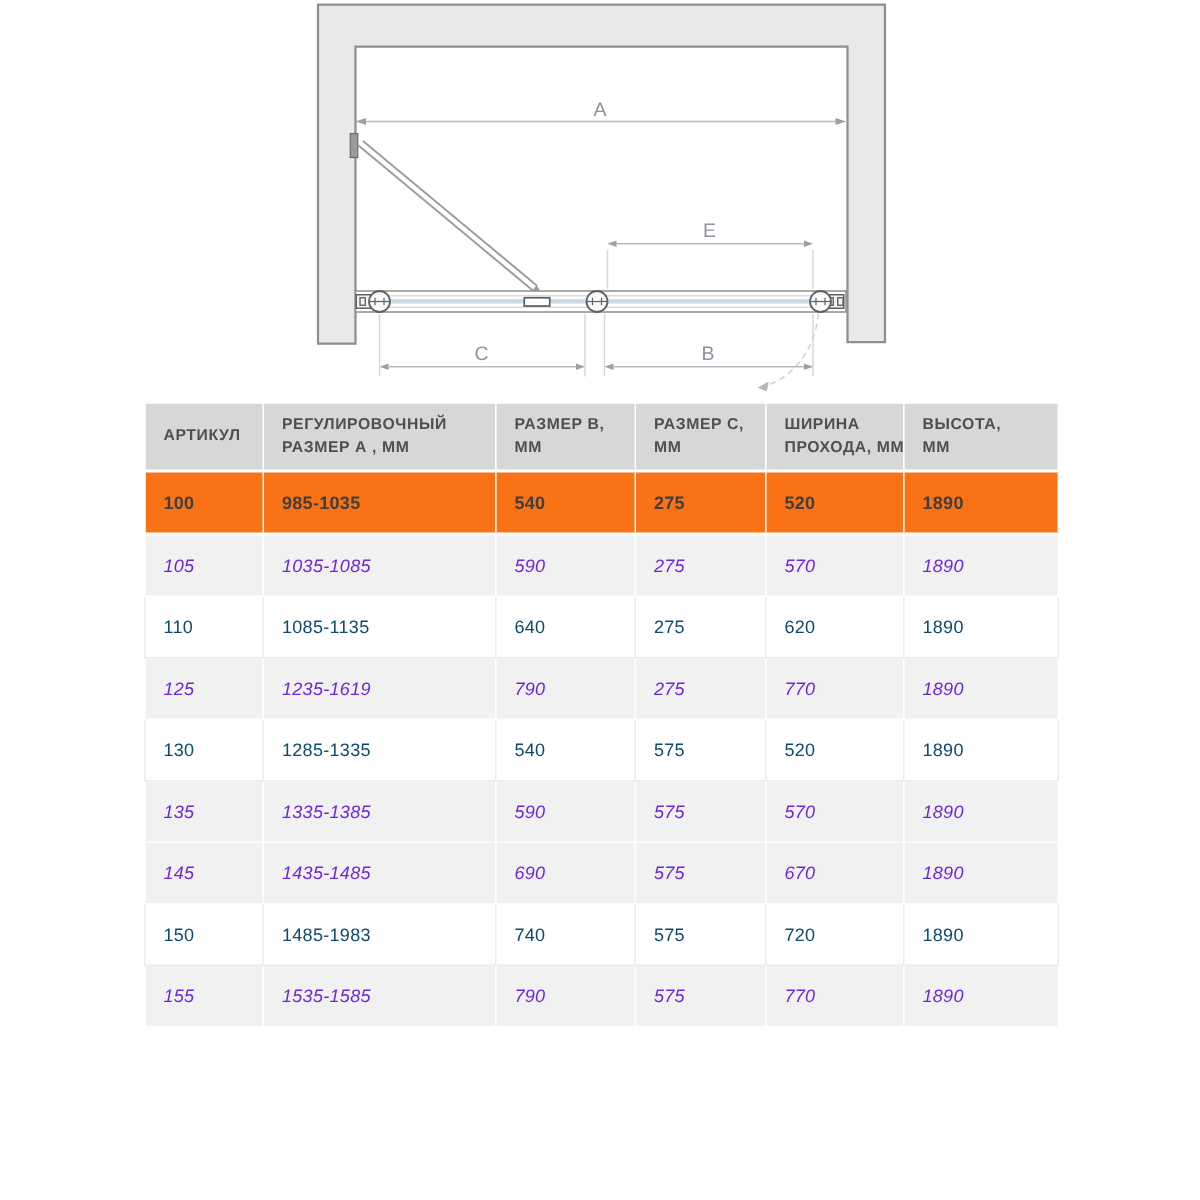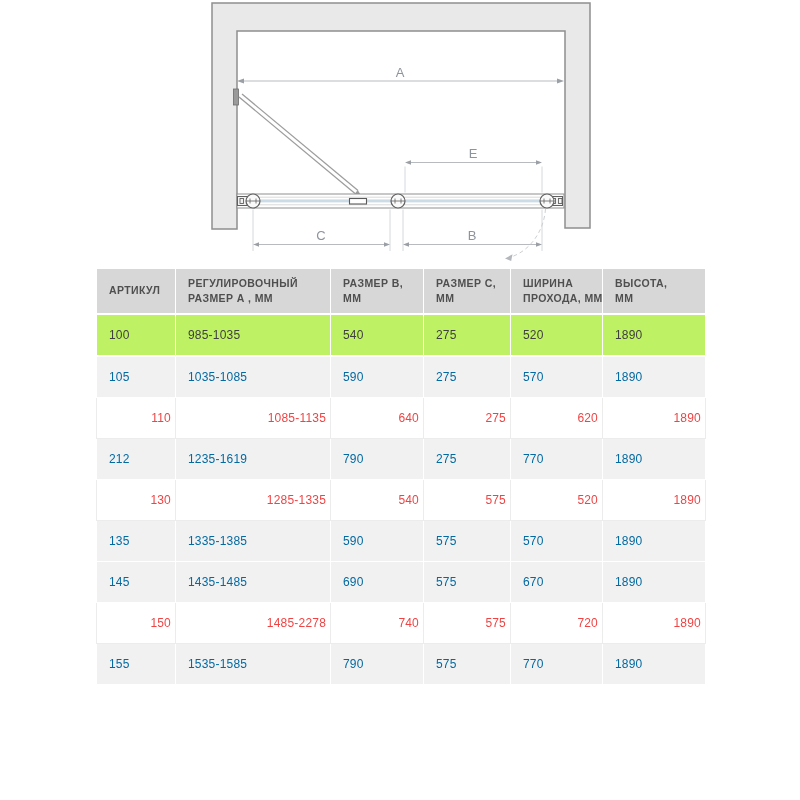--- a/index.html
+++ b/index.html
@@ -19,25 +19,25 @@
   }
   table.spec th{
     height:44px;background:#d7d7d7;color:#4f4f4f;
     font-size:10.5px;font-weight:bold;letter-spacing:.4px;
     border-color:#ffffff;border-bottom:2px solid #ffffff;
     vertical-align:middle;
   }
   table.spec th .hwrap{display:block;line-height:1.45;}
   table.spec td{height:40px;font-size:12px;letter-spacing:.2px;}
   tr.row-emph td{
-    background:#bef264;color:#3f3f3f;font-weight:normal;
+    background:#f97316;color:#3f3f3f;font-weight:bold;
     border-color:#ffffff;border-bottom:2px solid #ffffff;
   }
-  tr.row-gray td{background:#f1f1f1;color:#0369a1;border-color:#ffffff;border-top-color:#ececec;}
-  tr.row-white td{background:#ffffff;color:#ef4444;text-align:right;}
+  tr.row-gray td{background:#f1f1f1;color:#6d28d9;border-color:#ffffff;border-top-color:#ececec;font-style:italic;}
+  tr.row-white td{background:#ffffff;color:#0c4a6e;}
   th.c1, td.c1{padding-left:8px;}
 </style>
 </head>
 <body>
 
 <div class="diagram-wrap">
 <svg width="800" height="266" viewBox="0 0 800 266" xmlns="http://www.w3.org/2000/svg">
 
   <path d="M212,3 H590 V228 H565 V31 H237 V229 H212 Z" fill="#e9e9e9" stroke="#8f8f8f" stroke-width="1.5"></path>
 
@@ -179,21 +179,21 @@
   </tr>
         <tr class="row-white">
     <td class="c1">110</td>
     <td>1085-1135</td>
     <td>640</td>
     <td>275</td>
     <td>620</td>
     <td>1890</td>
   </tr>
         <tr class="row-gray">
-    <td class="c1">212</td>
+    <td class="c1">125</td>
     <td>1235-1619</td>
     <td>790</td>
     <td>275</td>
     <td>770</td>
     <td>1890</td>
   </tr>
         <tr class="row-white">
     <td class="c1">130</td>
     <td>1285-1335</td>
     <td>540</td>
@@ -212,21 +212,21 @@
         <tr class="row-gray">
     <td class="c1">145</td>
     <td>1435-1485</td>
     <td>690</td>
     <td>575</td>
     <td>670</td>
     <td>1890</td>
   </tr>
         <tr class="row-white">
     <td class="c1">150</td>
-    <td>1485-2278</td>
+    <td>1485-1983</td>
     <td>740</td>
     <td>575</td>
     <td>720</td>
     <td>1890</td>
   </tr>
         <tr class="row-gray">
     <td class="c1">155</td>
     <td>1535-1585</td>
     <td>790</td>
     <td>575</td>

